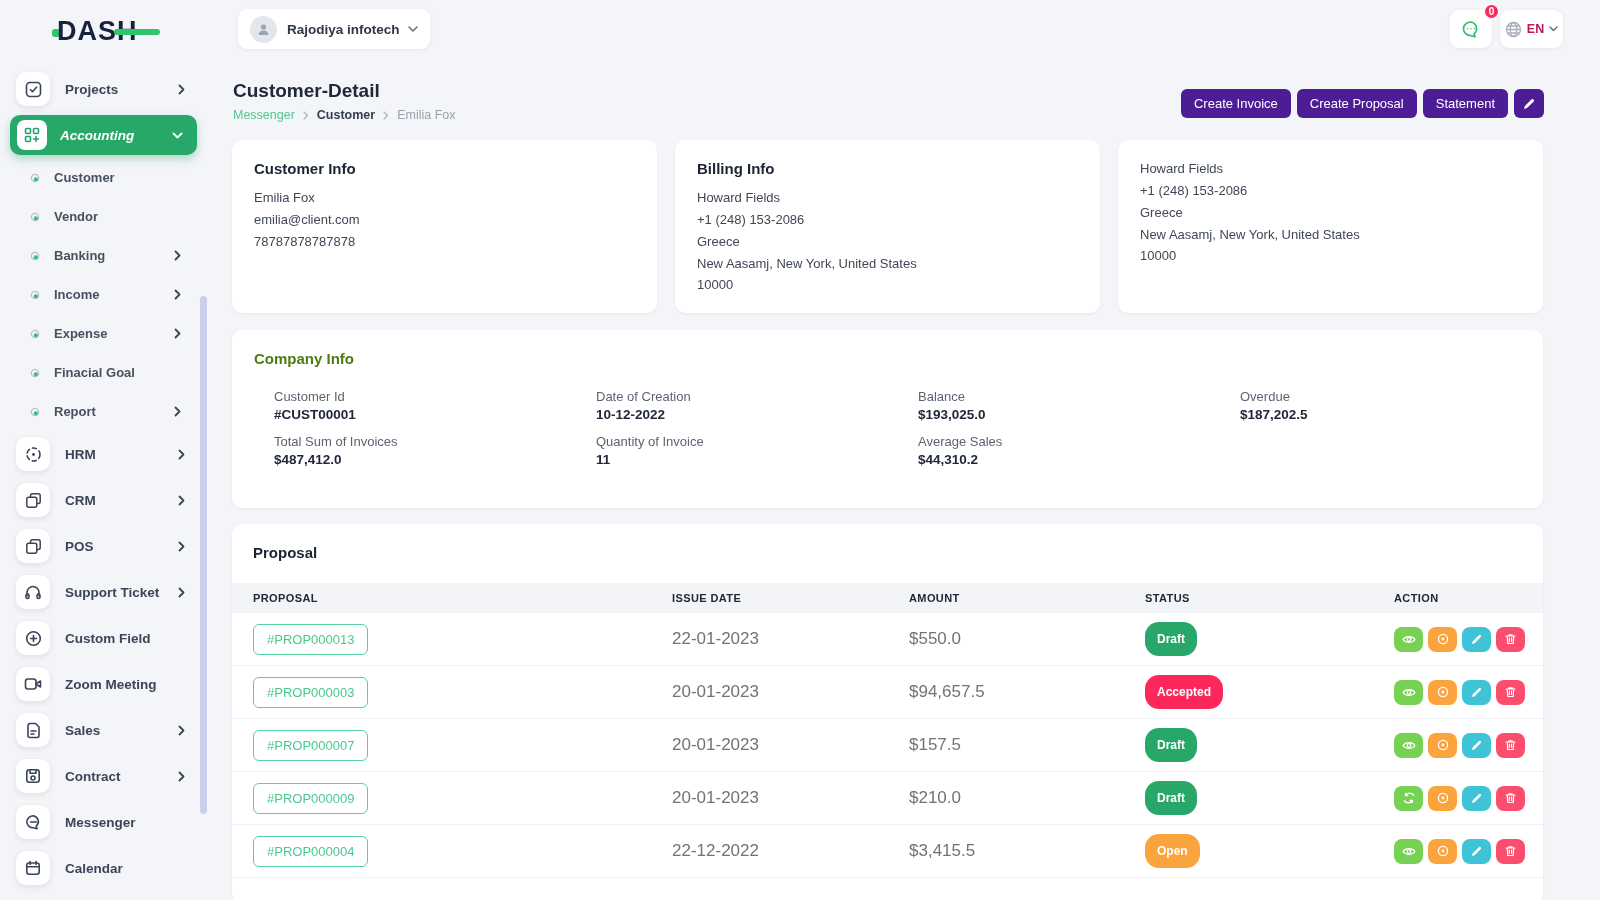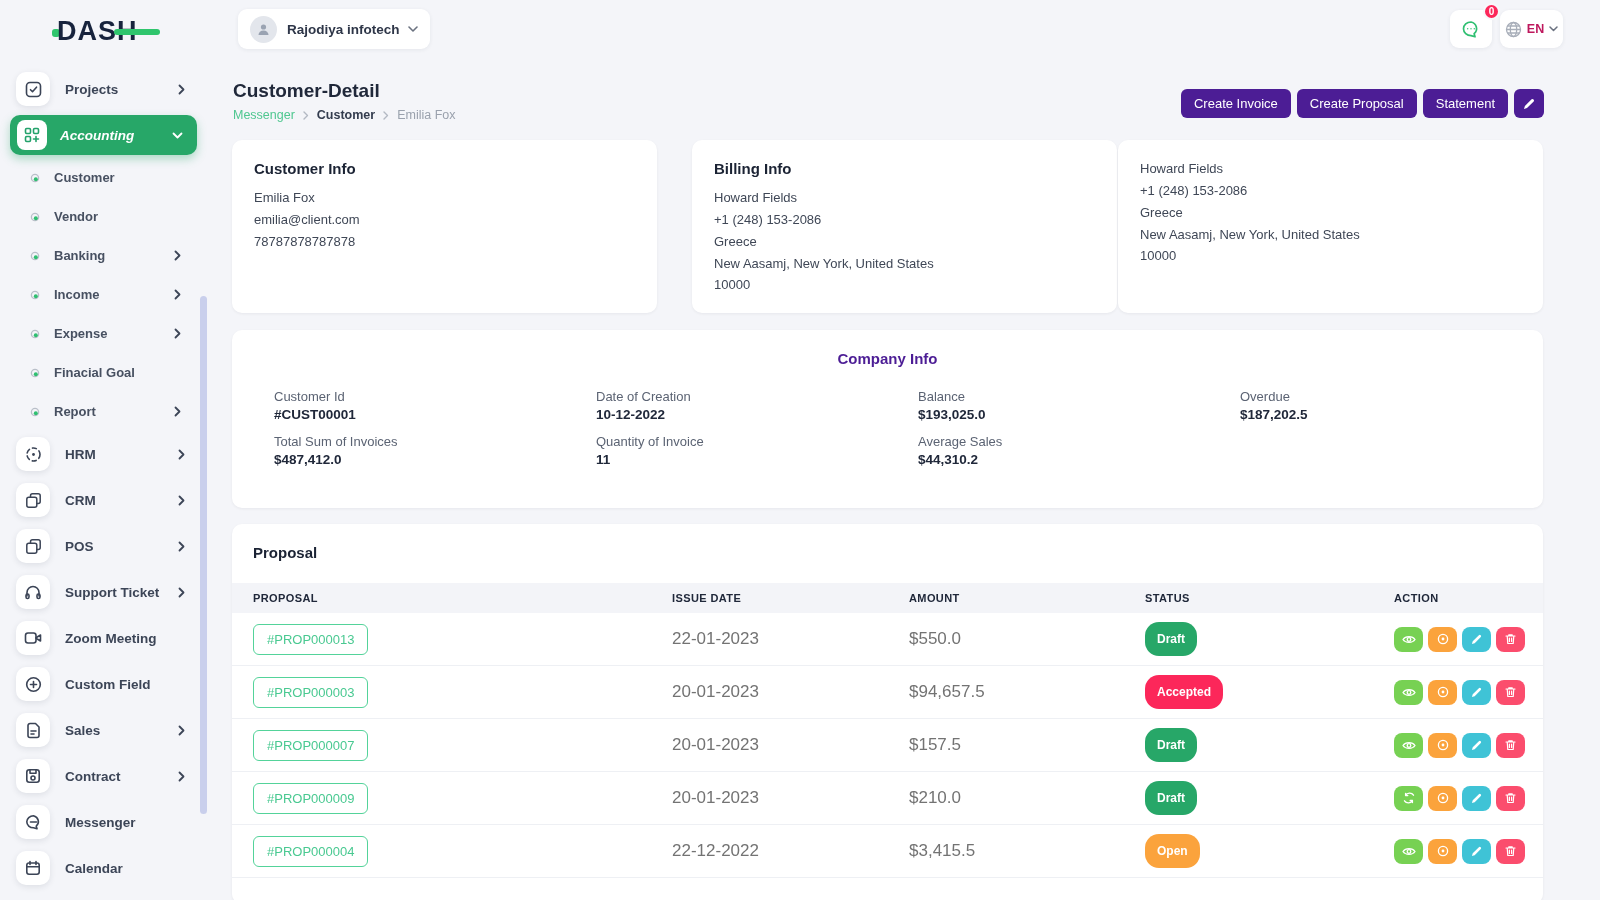--- a/index.html
+++ b/index.html
@@ -45,24 +45,24 @@
   .bc-sep { color:#b3b9c3; display:flex; }
   .header-actions { position:absolute; right:56px; top:89px; display:flex; gap:6px; }
   .btn-green { background:#4c1d95; color:#ffffff; border:none; font-family:inherit; font-size:13px; font-weight:400; padding:7px 13px; border-radius:6px; cursor:pointer; }
   .btn-icon { width:30px; display:flex; align-items:center; justify-content:center; padding:0; }
 
   
   .card { position:absolute; background:#ffffff; border-radius:10px; box-shadow:0 1px 3px rgba(16,24,40,.06); }
   .info-card { top:140px; width:425px; height:173px; padding:20px 22px; }
   .info-card h3 { font-size:15px; font-weight:700; color:#1b2334; margin-bottom:12px; }
   .info-line { font-size:13px; color:#3f4756; line-height:1.45; margin-bottom:3px; }
-  .card-cust { left:232px; } .card-bill { left:692px; } .card-ship { left:1118px; }
+  .card-cust { left:232px; } .card-bill { left:675px; } .card-ship { left:1118px; }
 
   .company-card { left:232px; top:330px; width:1311px; height:178px; padding:20px 22px; }
-  .company-card h3 { font-size:15px; font-weight:700; color:#4c1d95;text-align:center; }
+  .company-card h3 { font-size:15px; font-weight:700; color:#4d7c0f; }
   .company-grid { display:grid; grid-template-columns:322px 322px 322px 1fr; padding:22px 0 0 20px; row-gap:12px; }
   .field-label { font-size:13px; color:#5b6373; margin-bottom:3px; }
   .field-value { font-size:13.5px; font-weight:700; color:#20283a; }
 
   
   .proposal-card { left:232px; top:524px; width:1311px; height:380px; padding-top:20px; }
   .proposal-card h3 { font-size:15px; font-weight:700; color:#1b2334; padding-left:21px; margin-bottom:22px; }
   .t-head { display:grid; grid-template-columns:419px 237px 236px 249px 1fr; background:#f3f4f8; height:30px; align-items:center; padding-left:21px; }
   .t-head span { font-size:11px; font-weight:700; letter-spacing:.4px; color:#20283a; }
   .t-row { display:grid; grid-template-columns:419px 237px 236px 249px 1fr; height:53px; align-items:center; padding-left:21px; border-bottom:1px solid #eef0f4; }
@@ -258,36 +258,36 @@
     <span class="side-label">Support Ticket</span>
     <span class="chev">
         <svg width="7" height="11" viewBox="0 0 7 11" fill="none" stroke="currentColor" stroke-width="1.8" stroke-linecap="round" stroke-linejoin="round">
           <path d="M1.5 1.5 L5.5 5.5 L1.5 9.5"></path>
         </svg>
       </span>
   </div>
 
   <div class="side-item">
     <span class="tile">
+      <svg width="17" height="17" viewBox="0 0 17 17" fill="none" stroke="#3b4456" stroke-width="1.6" stroke-linecap="round">
+          <circle cx="8.5" cy="8.5" r="6.8"></circle>
+          <path d="M8.5 5.5 v6 M5.5 8.5 h6"></path>
+        </svg>
+    </span>
+    <span class="side-label">Custom Field</span>
+  </div>
+
+  <div class="side-item">
+    <span class="tile">
       <svg width="18" height="14" viewBox="0 0 18 14" fill="none" stroke="#3b4456" stroke-width="1.6" stroke-linecap="round" stroke-linejoin="round">
           <rect x="1.5" y="2" width="10.5" height="10" rx="2.5"></rect>
           <path d="M12 6.8 l4.5-2.8 v6 L12 7.2"></path>
         </svg>
     </span>
     <span class="side-label">Zoom Meeting</span>
-  </div>
-
-  <div class="side-item">
-    <span class="tile">
-      <svg width="17" height="17" viewBox="0 0 17 17" fill="none" stroke="#3b4456" stroke-width="1.6" stroke-linecap="round">
-          <circle cx="8.5" cy="8.5" r="6.8"></circle>
-          <path d="M8.5 5.5 v6 M5.5 8.5 h6"></path>
-        </svg>
-    </span>
-    <span class="side-label">Custom Field</span>
   </div>
 
   <div class="side-item">
     <span class="tile">
       <svg width="15" height="17" viewBox="0 0 15 17" fill="none" stroke="#3b4456" stroke-width="1.6" stroke-linecap="round" stroke-linejoin="round">
           <path d="M2 3.5 a2 2 0 0 1 2-2 h5.5 L13 5 v8.5 a2 2 0 0 1-2 2 H4 a2 2 0 0 1-2-2 Z"></path>
           <path d="M5 9 h5 M5 12 h3"></path>
         </svg>
     </span>
     <span class="side-label">Sales</span>

